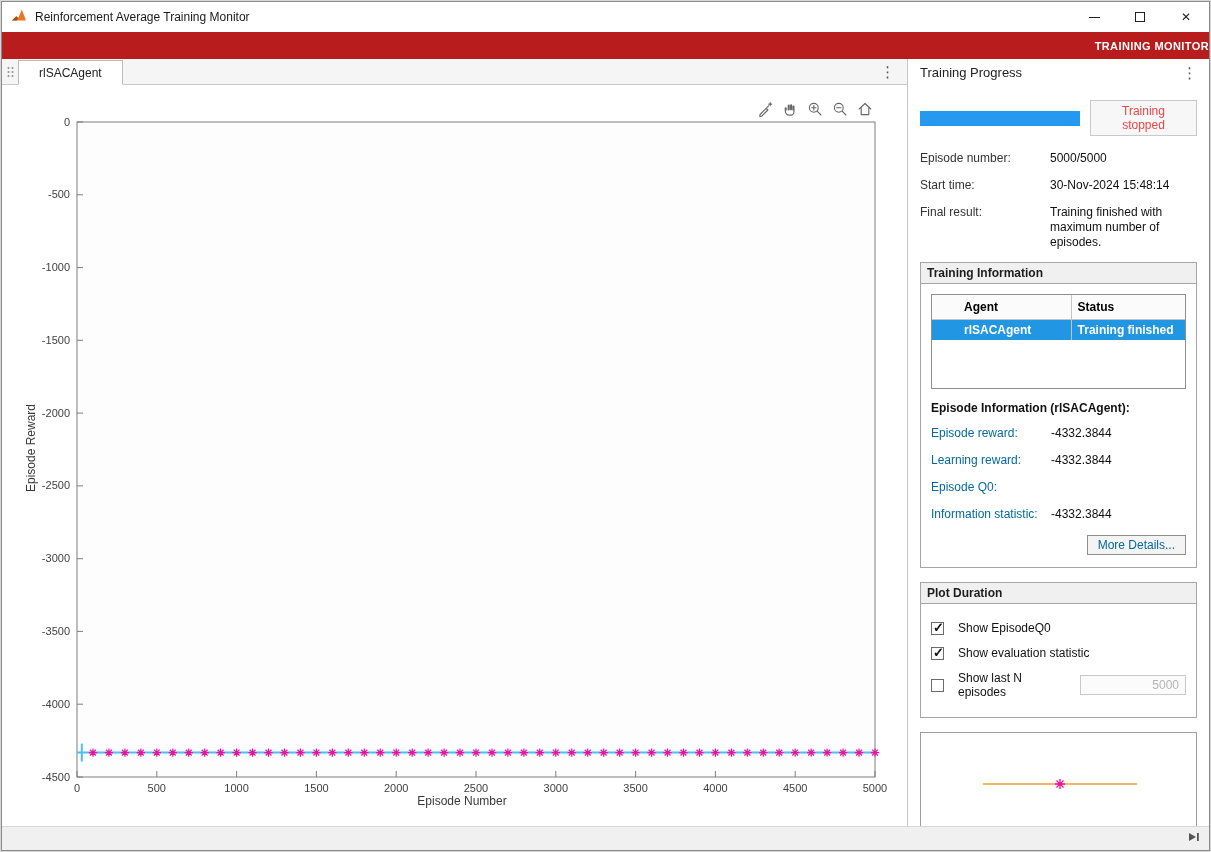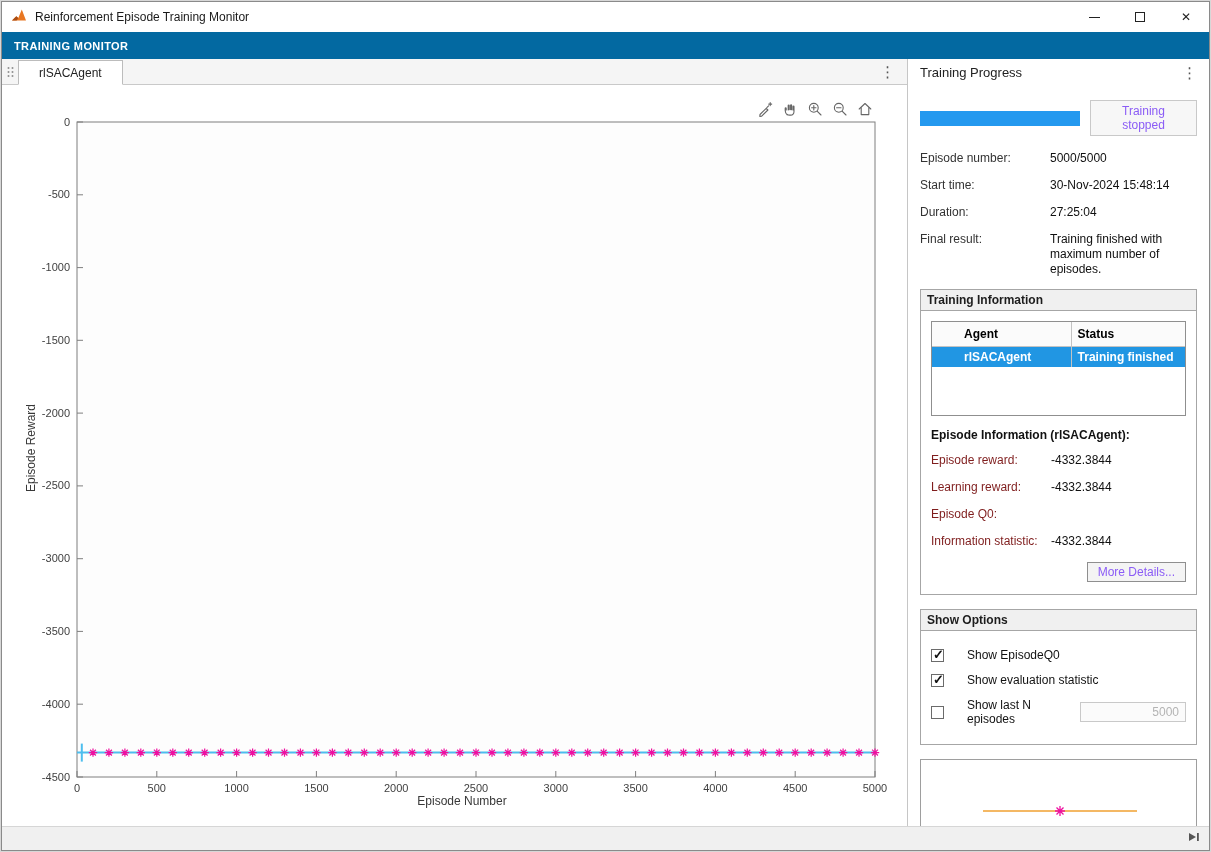--- a/index.html
+++ b/index.html
@@ -10,21 +10,21 @@
   
   .titlebar { height:30px; flex:none; background:#ffffff; display:flex; align-items:center; padding-left:9px; gap:8px; }
   .titlebar .title { font-size:12px; color:#1a1a1a; }
   .win-controls { margin-left:auto; display:flex; height:100%; }
   .win-btn { width:46px; height:100%; display:flex; align-items:center; justify-content:center; color:#222; cursor:default; }
   .min-glyph { width:11px; height:1px; background:#222; display:block; }
   .max-glyph { width:10px; height:10px; border:1px solid #222; display:block; }
   .close-glyph { font-size:12px; line-height:1; }
 
   
-  .ribbon { height:27px; flex:none; background:#0369a1; color:#fff; display:flex; align-items:center; padding-left:12px; }
+  .ribbon { height:27px; flex:none; background:#b91c1c; color:#fff; display:flex; align-items:center; padding-left:12px;justify-content:flex-end; }
   .ribbon .ribbon-tab { font-size:11px; font-weight:600; letter-spacing:.4px; }
 
   
   .main { flex:1; min-height:0; display:flex; }
   .doc-area { width:906px; flex:none; display:flex; flex-direction:column; border-right:1px solid #c6c6c6; background:#fff; }
 
   .tabbar { height:26px; flex:none; background:#f5f5f5; border-bottom:1px solid #c9c9c9; display:flex; align-items:stretch; }
   .drag-handle { width:16px; display:flex; align-items:center; justify-content:center; }
   .doc-tab { margin-top:1px; margin-bottom:-1px; background:#fff; border:1px solid #bcbcbc; border-bottom:1px solid #fff; padding:0 20px; display:flex; align-items:center; font-size:12px; color:#222; }
   .tab-kebab, .rp-kebab { margin-left:auto; align-self:center; color:#555; font-size:15px; padding:0 12px; line-height:1; }
@@ -39,22 +39,22 @@
   .tool-icon svg { stroke:#666; fill:none; stroke-width:1.1; stroke-linecap:round; stroke-linejoin:round; }
 
   
   .right-panel { flex:1; display:flex; flex-direction:column; background:#fff; min-width:0; }
   .rp-header { height:26px; flex:none; display:flex; align-items:center; padding-left:12px; font-size:13px; color:#222; }
   .rp-body { flex:1; padding:10px 12px 0 12px; overflow:hidden; }
 
   .progress-row { display:flex; align-items:center; gap:10px; margin:5px 0 15px 0; }
   .progress-track { width:160px; height:15px; background:#e9e9e9; flex:none; }
   .progress-fill { height:100%; width:0; }
-  .btn { font-size:12px; border:1px solid #c9c9c9; background:#f7f7f7; padding:3px 11px; color:#8b5cf6; }
-  .btn.disabled { color:#8b5cf6;text-align:center; }
+  .btn { font-size:12px; border:1px solid #c9c9c9; background:#f7f7f7; padding:3px 11px; color:#0369a1; }
+  .btn.disabled { color:#ef4444;text-align:center; }
   .btn.more { border-color:#8f8f8f; background:#f4f4f4; padding:2px 10px; }
 
   .kv { display:flex; align-items:flex-start; margin-bottom:12px; font-size:12px; }
   .kv .k { width:130px; flex:none; color:#333; }
   .kv .v { color:#101010; line-height:1.25; }
 
   .section { border:1px solid #a6a6a6; margin-top:4px; margin-bottom:14px; }
   .section-header { background:#f0f0f0; border-bottom:1px solid #a6a6a6; font-weight:bold; font-size:12px; color:#1d1d1d; padding:3px 6px; }
   .section-body { padding:10px; }
 
@@ -62,25 +62,25 @@
   .ti-row { display:flex; flex:none; }
   .ti-row.header { font-weight:bold; background:#fbfbfb; border-bottom:1px solid #c3c3c3; }
   .ti-row.header .ti-cell { padding:5px 6px; }
   .ti-cell { flex:1 1 50%; padding:3px 6px; min-width:0; }
   .ti-cell.first { border-right:1px solid #c3c3c3;margin-left:26px; }
   .ti-row.selected { color:#fff; font-weight:bold; }
   .ti-filler { flex:1; background:#fff; }
 
   .ep-header { font-weight:bold; font-size:12px; color:#111; margin:12px 0 11px 0; }
   .kv2 { display:flex; margin-bottom:13px; font-size:12px; }
-  .kv2 .k { width:120px; flex:none; color:#7f1d1d; }
+  .kv2 .k { width:120px; flex:none; color:#0369a1; }
   .kv2 .v { color:#101010; }
   .btn-row { display:flex; justify-content:flex-end; margin-top:14px; margin-bottom:2px; }
 
-  .opt-row { display:flex; align-items:center; gap:23px; margin:11px 0; font-size:12px; color:#111; }
+  .opt-row { display:flex; align-items:center; gap:14px; margin:11px 0; font-size:12px; color:#111; }
   .checkbox { width:13px; height:13px; border:1px solid #6b6b6b; background:#fff; position:relative; flex:none; }
   .checkbox.checked::after { content:"\2713"; position:absolute; left:1px; top:-3px; font-size:13px; font-weight:bold; color:#111; }
   .last-n-input { margin-left:auto; width:106px; height:20px; border:1px solid #c9c9c9; background:#fbfbfb; color:#b4b4b4; font-size:12px; text-align:right; padding:0 6px; font-family:"Liberation Sans", sans-serif; }
 
   .preview-box { border:1px solid #9e9e9e; height:104px; background:#fff; }
 
   
   .statusbar { height:24px; flex:none; background:#f0f0f0; border-top:1px solid #d6d6d6; display:flex; align-items:center; justify-content:flex-end; padding-right:8px; }
 </style>
 </head>
@@ -88,21 +88,21 @@
 
 <div class="window">
 
   <div class="titlebar">
     <span>
       <svg width="16" height="16" viewBox="0 0 16 16">
         <polygon points="1,13.5 5.3,9.2 7.3,11 10.8,2.5 15,13.5" fill="#e87722"></polygon>
         <polygon points="1,13.5 5.3,9.2 7.3,11 5.6,13.5" fill="#a94d15"></polygon>
       </svg>
     </span>
-    <span class="title">Reinforcement Episode Training Monitor</span>
+    <span class="title">Reinforcement Average Training Monitor</span>
     <div class="win-controls">
       <div class="win-btn">
           <span class="min-glyph"></span>
         </div>
       <div class="win-btn">
           <span class="max-glyph"></span>
         </div>
       <div class="win-btn">
           <span class="close-glyph">✕</span>
         </div>
@@ -237,24 +237,20 @@
 
         <div class="kv">
           <span class="k">Episode number:</span>
           <span class="v">5000/5000</span>
         </div>
         <div class="kv">
           <span class="k">Start time:</span>
           <span class="v">30-Nov-2024 15:48:14</span>
         </div>
         <div class="kv">
-          <span class="k">Duration:</span>
-          <span class="v">27:25:04</span>
-        </div>
-        <div class="kv">
           <span class="k">Final result:</span>
           <span class="v" style="width:150px;">Training finished with maximum number of episodes.</span>
         </div>
 
         <div class="section">
           <div class="section-header">Training Information</div>
           <div class="section-body">
 
             <div class="ti-table">
               <div class="ti-row header">
@@ -287,21 +283,21 @@
               <span class="v">-4332.3844</span>
             </div>
 
             <div class="btn-row">
               <button class="btn more">More Details...</button>
             </div>
           </div>
         </div>
 
         <div class="section">
-          <div class="section-header">Show Options</div>
+          <div class="section-header">Plot Duration</div>
           <div class="section-body" style="padding:6px 10px 7px 10px;">
             <div class="opt-row">
               <span class="checkbox checked"></span>
               <span>Show EpisodeQ0</span>
             </div>
             <div class="opt-row">
               <span class="checkbox checked"></span>
               <span>Show evaluation statistic</span>
             </div>
             <div class="opt-row">

